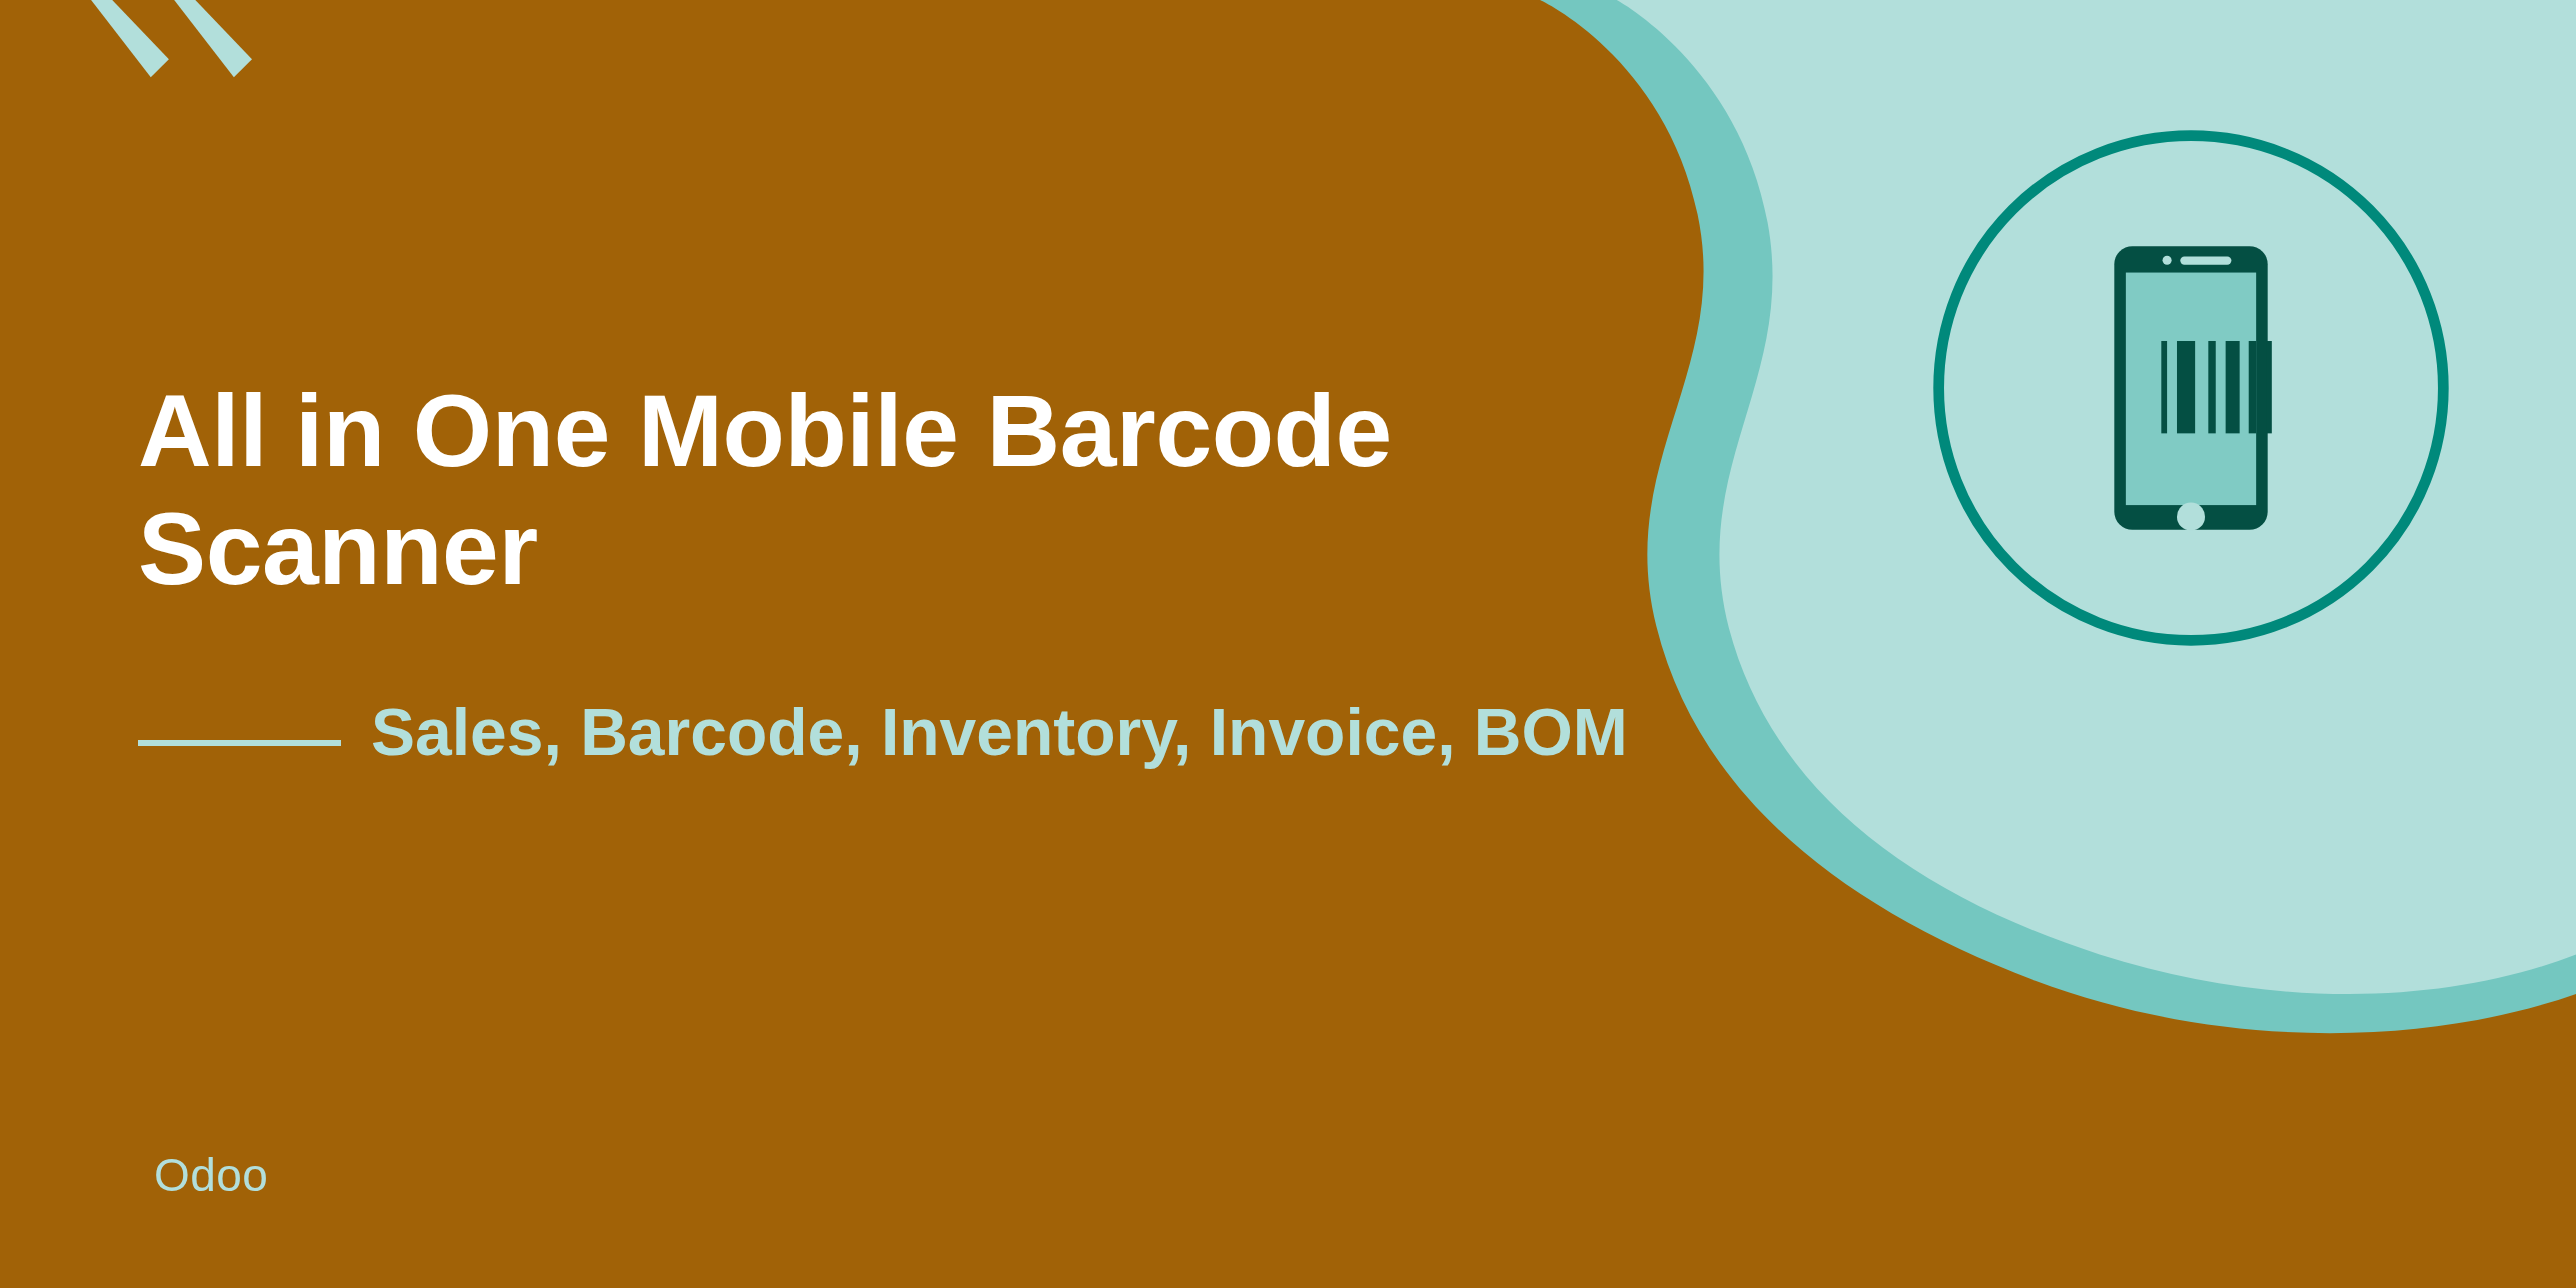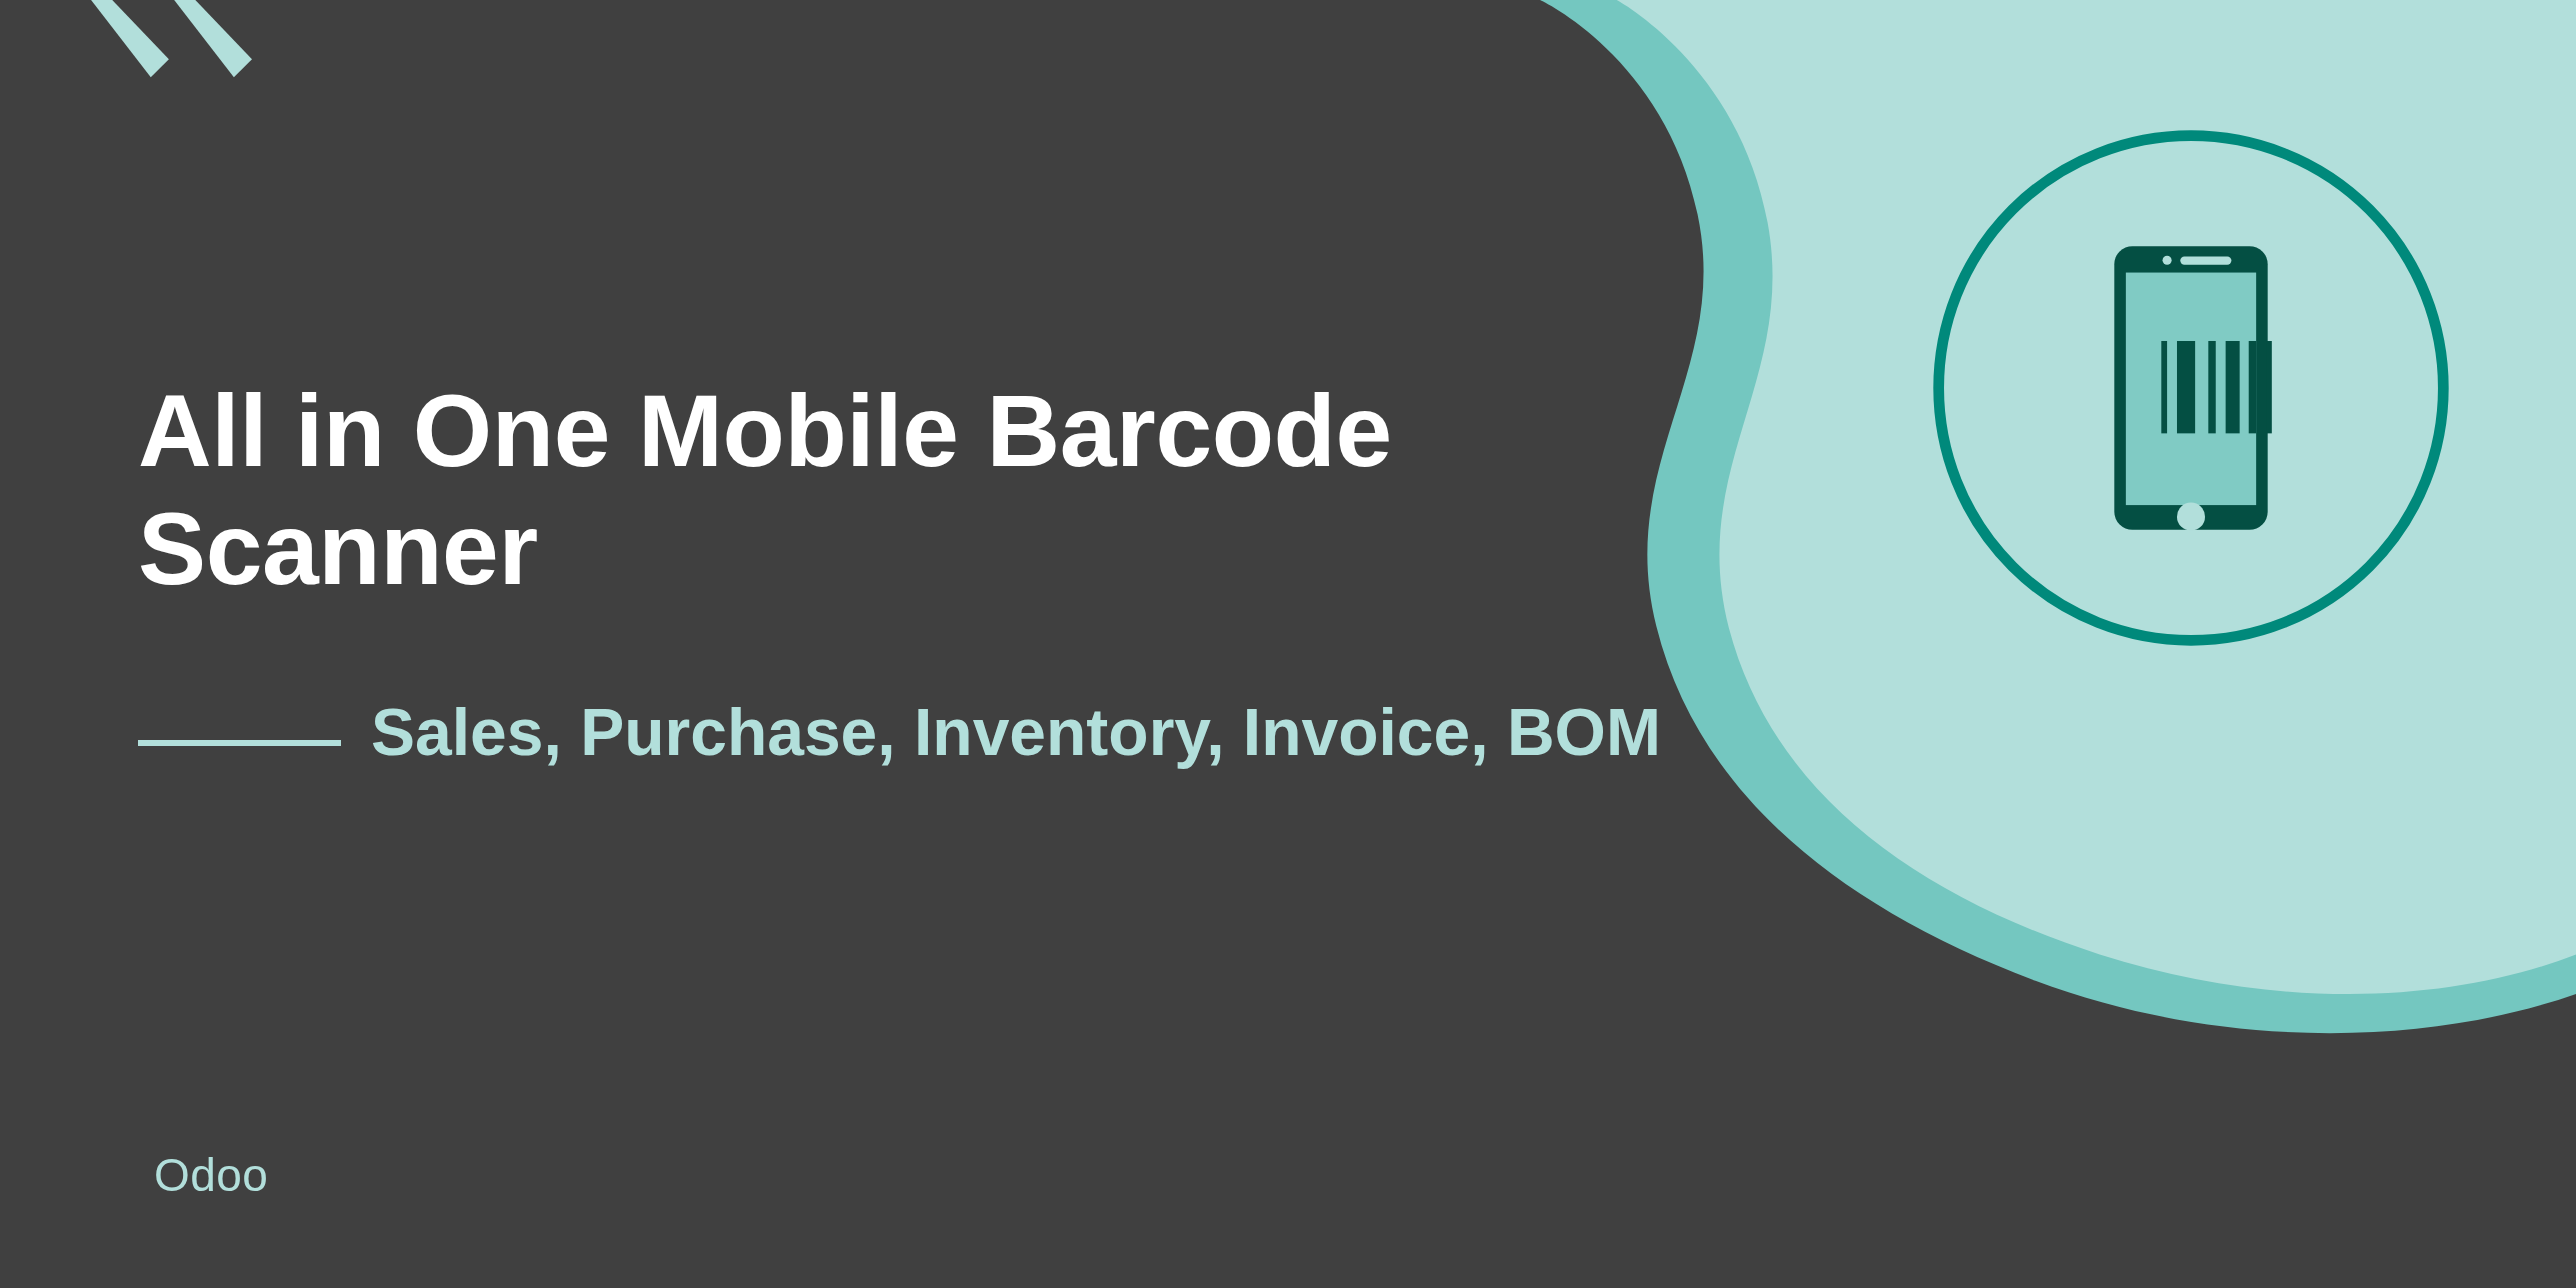--- a/index.html
+++ b/index.html
@@ -6,21 +6,21 @@
     margin: 0;
     padding: 0;
     background: #ffffff;
   }
 
   #banner {
     position: relative;
     width: 2576px;
     height: 1289px;
     overflow: hidden;
-    background: #404040;
+    background: #a16207;
     font-family: "Liberation Sans", sans-serif;
   }
 
   
   .bg-layer {
     position: absolute;
     inset: 0;
     width: 2576px;
     height: 1289px;
     pointer-events: none;
@@ -160,20 +160,20 @@
         <rect x="153" y="0" width="7" height="112" fill="#044F43"></rect>
       </g>
     </g>
   </svg>
 
   <div class="content">
     <h1 class="title">All in One Mobile Barcode Scanner</h1>
 
     <div class="subtitle-row">
       <span class="subtitle-rule"></span>
-      <p class="subtitle">Sales, Purchase, Inventory, Invoice, BOM</p>
+      <p class="subtitle">Sales, Barcode, Inventory, Invoice, BOM</p>
     </div>
   </div>
 
   <p class="footer-brand">Odoo</p>
 
 </div>
 
 
 </body></html>

